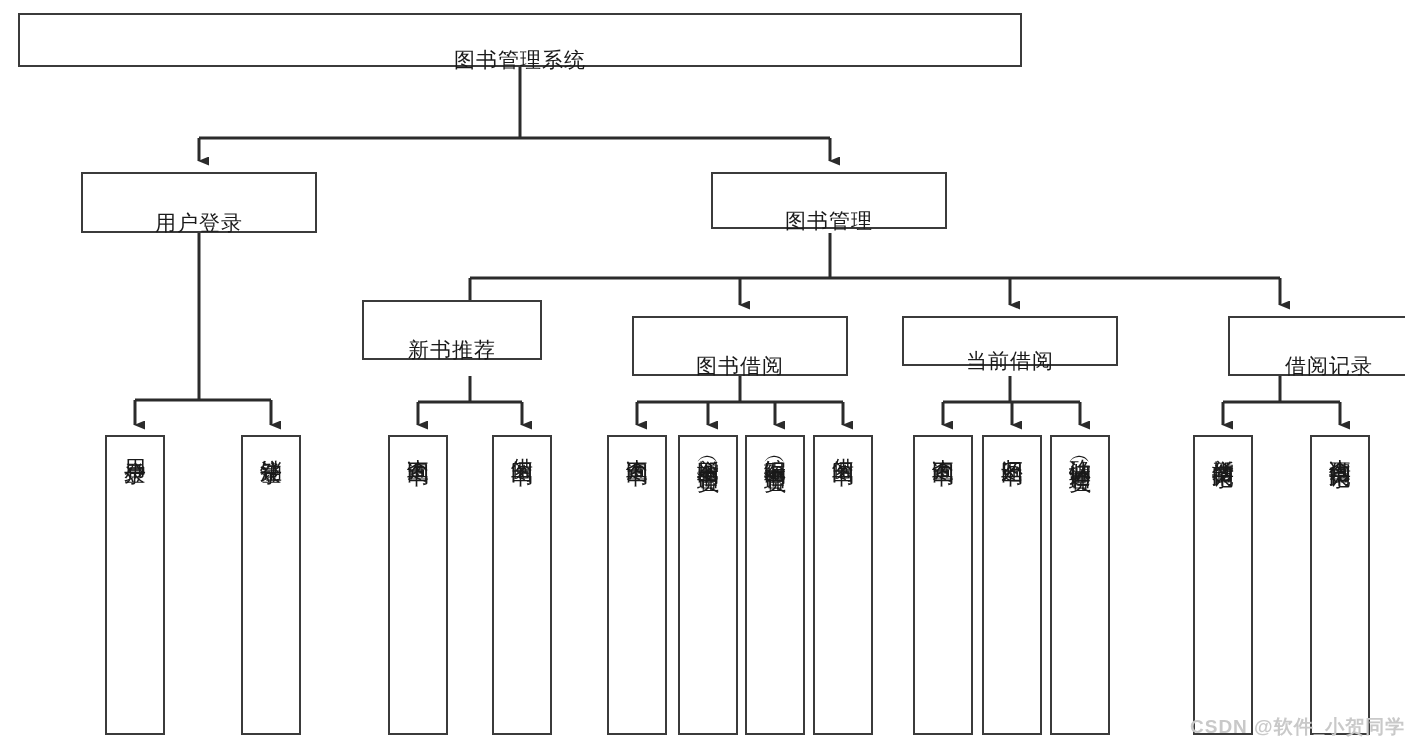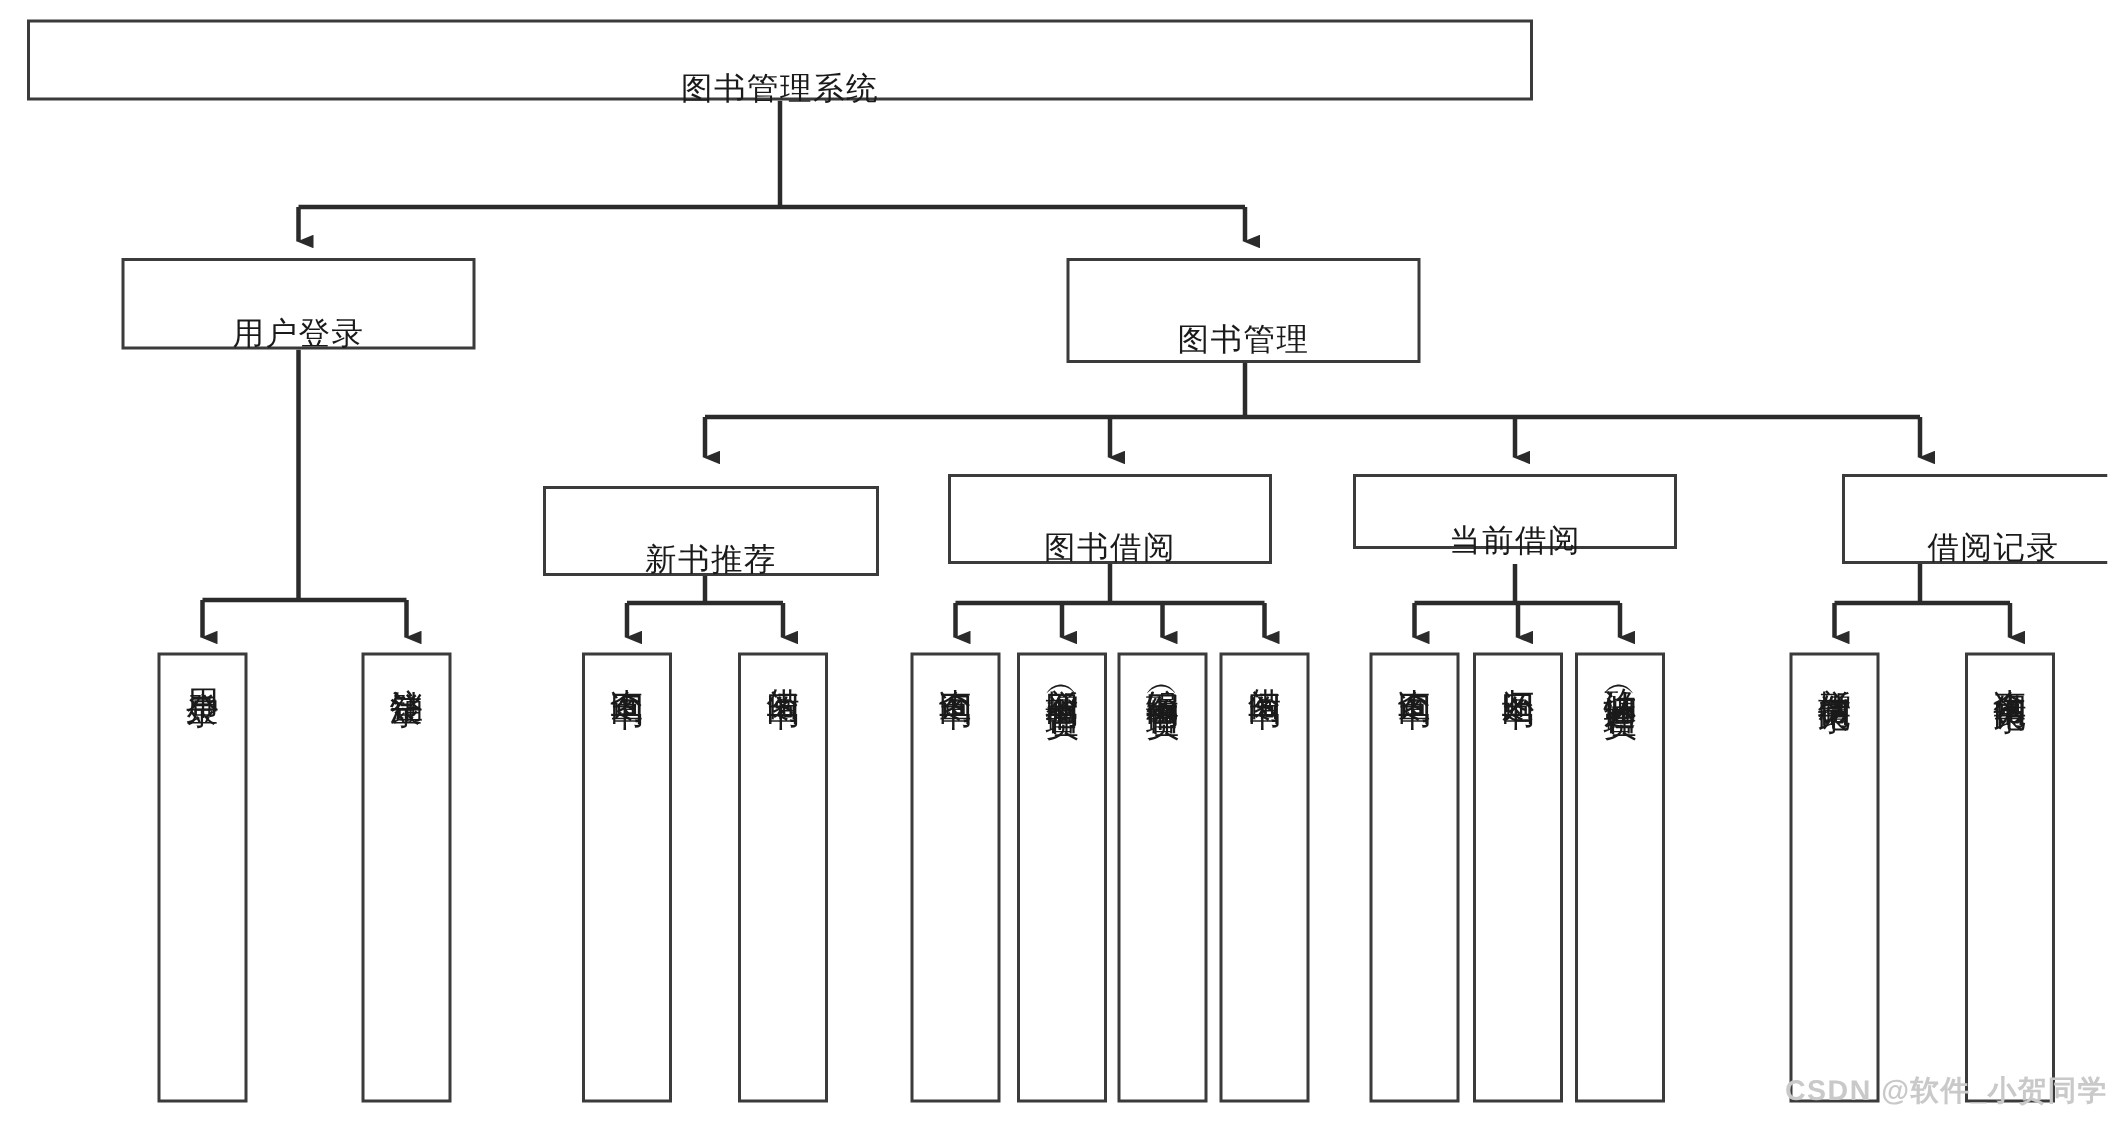--- a/index.html
+++ b/index.html
@@ -120,25 +120,25 @@
     </g>
   </svg>
 
   <div class="node horizontal" style="left:18px; top:13px; width:1004px; height:54px;">
     <span class="node-label">图书管理系统</span>
   </div>
 
   <div class="node horizontal" style="left:81px; top:172px; width:236px; height:61px;">
     <span class="node-label">用户登录</span>
   </div>
-  <div class="node horizontal" style="left:711px; top:172px; width:236px; height:70px;">
+  <div class="node horizontal" style="left:711px; top:172px; width:236px; height:57px;">
     <span class="node-label">图书管理</span>
   </div>
 
-  <div class="node horizontal" style="left:362px; top:324px; width:224px; height:60px;">
+  <div class="node horizontal" style="left:362px; top:300px; width:180px; height:60px;">
     <span class="node-label">新书推荐</span>
   </div>
   <div class="node horizontal" style="left:632px; top:316px; width:216px; height:60px;align-items:center;">
     <span class="node-label">图书借阅</span>
   </div>
   <div class="node horizontal" style="left:902px; top:316px; width:216px; height:50px;">
     <span class="node-label">当前借阅</span>
   </div>
   <div class="node horizontal" style="left:1228px; top:316px; width:182px; height:60px;padding-left:20px;">
     <span class="node-label">借阅记录</span>

